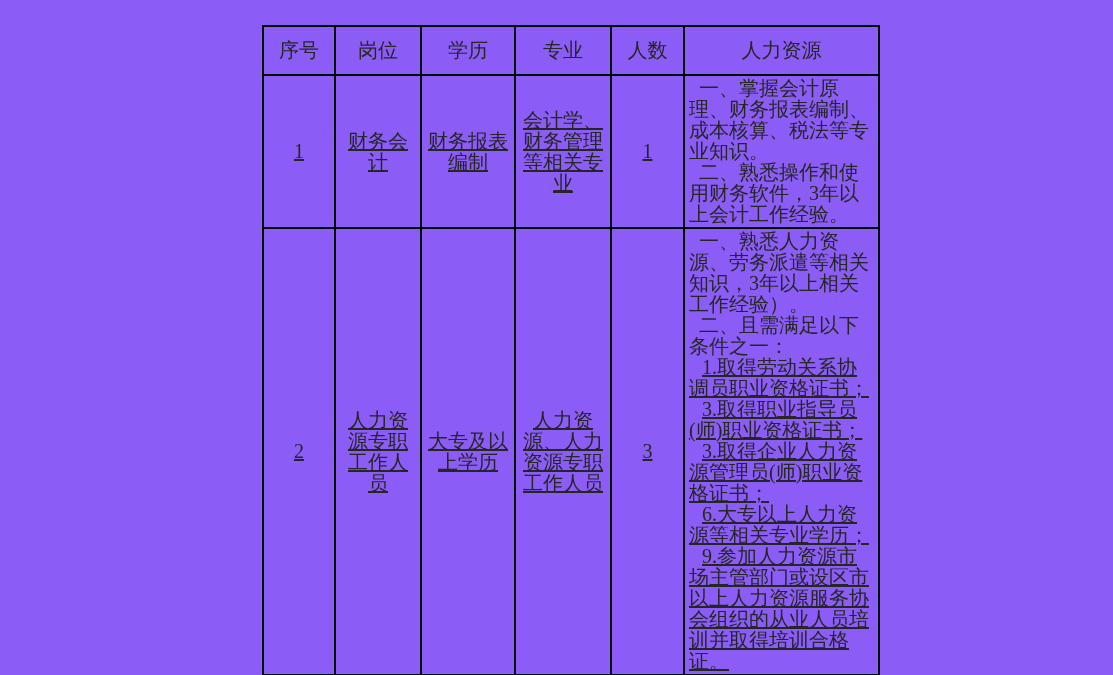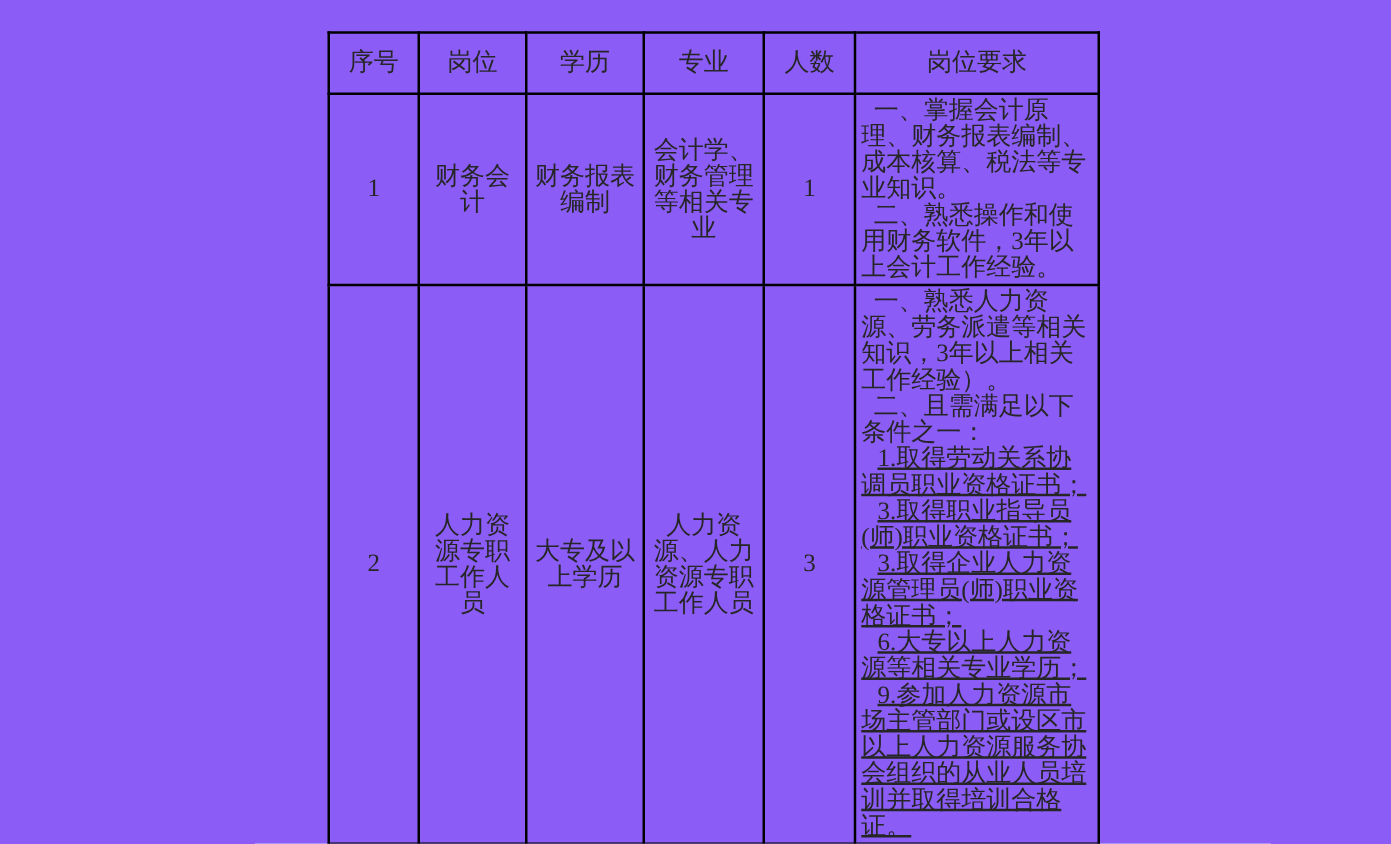--- a/index.html
+++ b/index.html
@@ -42,24 +42,24 @@
 
   th {
     text-align: center;
     vertical-align: middle;
     padding: 0 4px;
   }
   td.c-center {
     text-align: center;
     vertical-align: middle;
     padding: 0 4px;
+    text-decoration: underline;
   }
   td.c-pos {
     padding: 0 9px; 
-    border-radius: 29px;
   }
   td.c-req {
     text-align: left;
     vertical-align: middle;
     padding: 2px 4px;
   }
   td.c-req p {
     margin: 0;
     padding: 0;
   }
@@ -79,21 +79,21 @@
       <col style="width:73px">
       <col style="width:195px">
     </colgroup>
     <thead>
       <tr>
         <th>序号</th>
         <th>岗位</th>
         <th>学历</th>
         <th>专业</th>
         <th>人数</th>
-        <th>岗位要求</th>
+        <th>人力资源</th>
       </tr>
     </thead>
     <tbody>
       <tr class="row-1">
         <td class="c-center">1</td>
         <td class="c-center c-pos">财务会计</td>
         <td class="c-center">财务报表编制</td>
         <td class="c-center">会计学、财务管理等相关专业</td>
         <td class="c-center">1</td>
         <td class="c-req">

